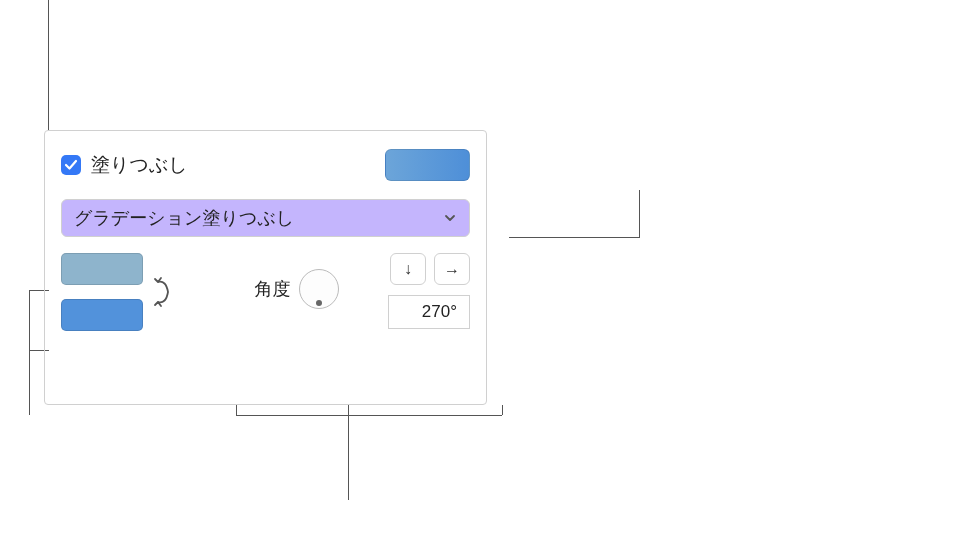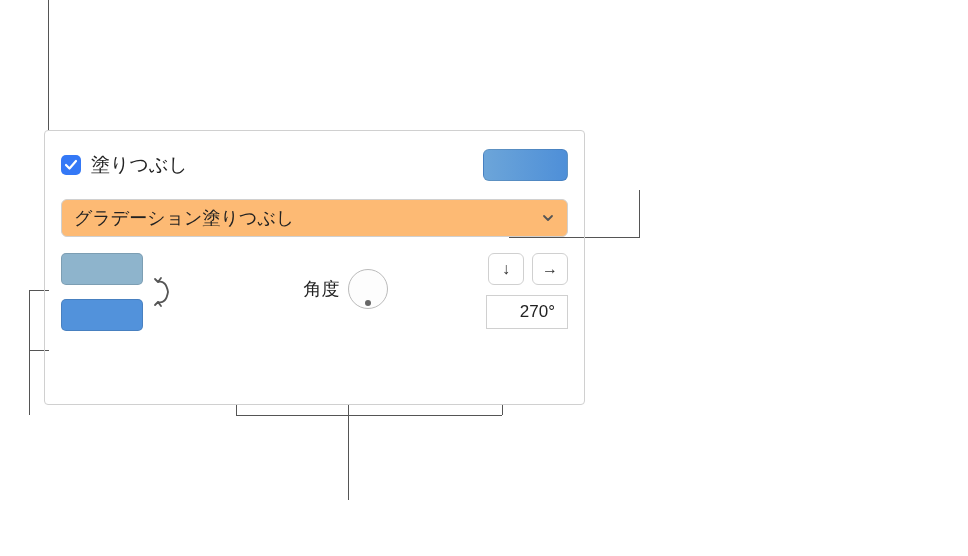--- a/index.html
+++ b/index.html
@@ -11,21 +11,21 @@
       font-family: -apple-system, "Hiragino Sans", sans-serif;
       background: #ffffff;
       width: 968px;
       height: 556px;
       position: relative;
     }
     .panel {
       position: absolute;
       left: 44px;
       top: 130px;
-      width: 541px;
+      width: 443px;
       height: 275px;
       border: 1px solid #d0d0d0;
       border-radius: 4px;
       padding: 18px 16px;
     }
     .header-row {
       display: flex;
       align-items: center;
       justify-content: space-between;
       margin-bottom: 18px;
@@ -61,21 +61,21 @@
     .dropdown {
       width: 100%;
       height: 38px;
       border: 1px solid #d0d0d0;
       border-radius: 6px;
       display: flex;
       align-items: center;
       justify-content: space-between;
       padding: 0 4px 0 12px;
       margin-bottom: 16px;
-      background: #fdba74;
+      background: #c4b5fd;
     }
     .dropdown-label {
       font-size: 18px;
       color: #222;
     }
     .dropdown-arrow {
       width: 30px;
       height: 30px;
       display: flex;
       align-items: center;

